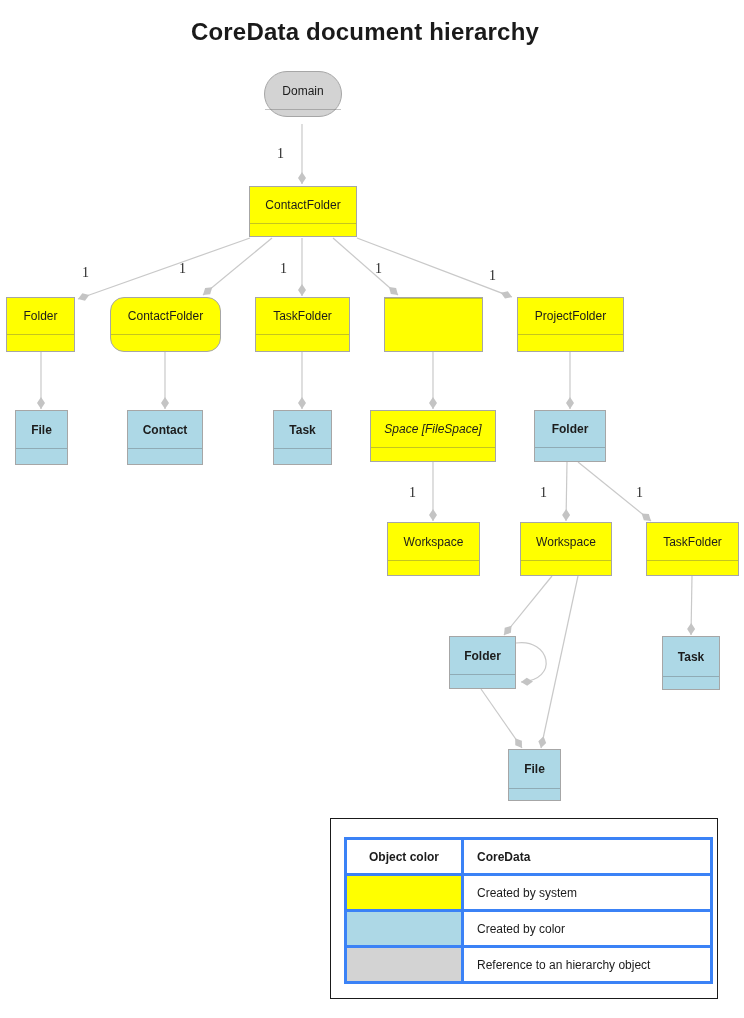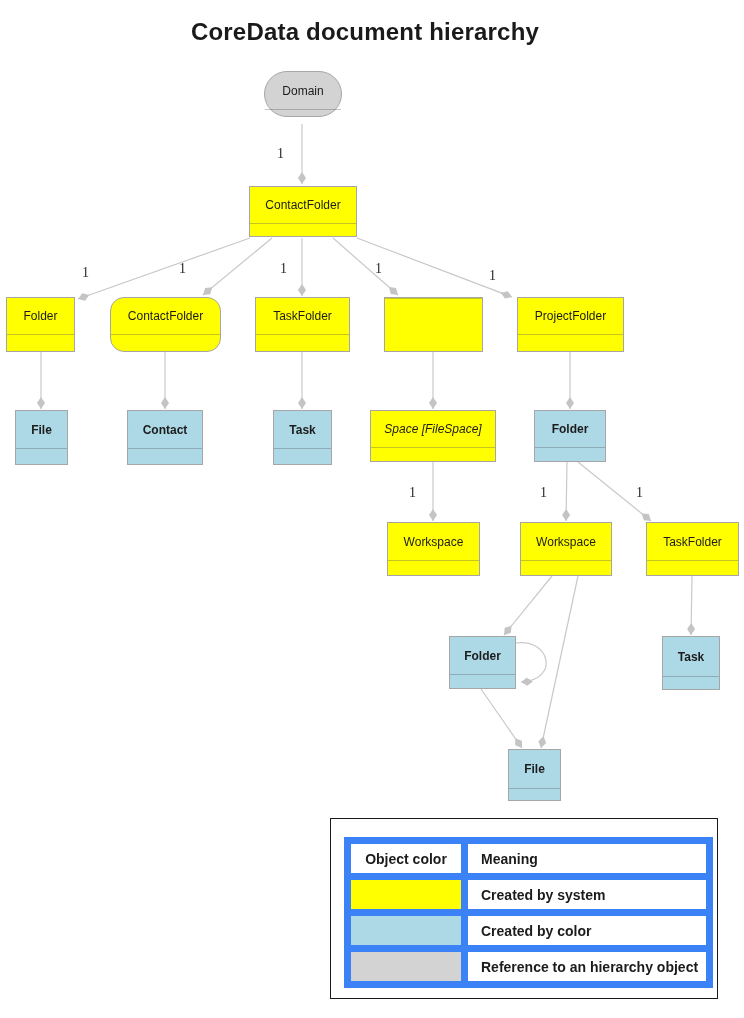--- a/index.html
+++ b/index.html
@@ -16,26 +16,26 @@
   .n-ref{background:var(--reference,#d3d3d3);}
   .node-label{height:var(--cap,36px);display:flex;align-items:center;justify-content:center;
         font-size:12px;color:#1c1c1c;white-space:nowrap;}
   .node-foot{flex:1;border-top:1px solid rgba(90,90,90,0.35);}
   .mult{position:absolute;font-family:"Liberation Serif","DejaVu Serif",serif;
         font-size:14px;color:#2a2a2a;line-height:1;}
   .legend{position:absolute;left:330px;top:818px;width:388px;height:181px;
         box-sizing:border-box;border:1.5px solid #1a1a1a;background:#fff;}
   .legend table{position:absolute;left:13px;top:18px;border-collapse:collapse;
         table-layout:fixed;width:369px;}
-  .legend th,.legend td{box-sizing:border-box;border:7px solid #3b82f6;height:36px;
-        font-size:14px;color:#1b1b1b;}
+  .legend th,.legend td{box-sizing:border-box;border:3px solid #3b82f6;height:36px;
+        font-size:12px;color:#1b1b1b;}
   .legend th{font-weight:bold;}
   .col-swatch{width:117px;}
   .th-object{text-align:center;}
-  .th-meaning,.td-meaning{text-align:left;padding-left:13px;font-weight:bold;}
+  .th-meaning,.td-meaning{text-align:left;padding-left:13px;}
   .td-swatch{padding:0;}
 </style>
 </head>
 <body>
 
 <div class="stage">
 
   <h1 class="title">CoreData document hierarchy</h1>
 
   <svg class="edges" width="744" height="1018">
@@ -149,21 +149,21 @@
   <span class="mult" style="left:489px;top:269px;">1</span>
   <span class="mult" style="left:409px;top:486px;">1</span>
   <span class="mult" style="left:540px;top:486px;">1</span>
   <span class="mult" style="left:636px;top:486px;">1</span>
 
   <div class="legend">
     <table>
       <tbody>
           <tr>
         <th class="col-swatch th-object">Object color</th>
-        <th class="th-meaning">Meaning</th>
+        <th class="th-meaning">CoreData</th>
       </tr>
       <tr>
         <td class="col-swatch td-swatch" style="background-color: rgb(255, 255, 0);"></td>
         <td class="td-meaning">Created by system</td>
       </tr>
       <tr>
         <td class="col-swatch td-swatch" style="background-color: rgb(173, 216, 230);"></td>
         <td class="td-meaning">Created by color</td>
       </tr>
       <tr>

